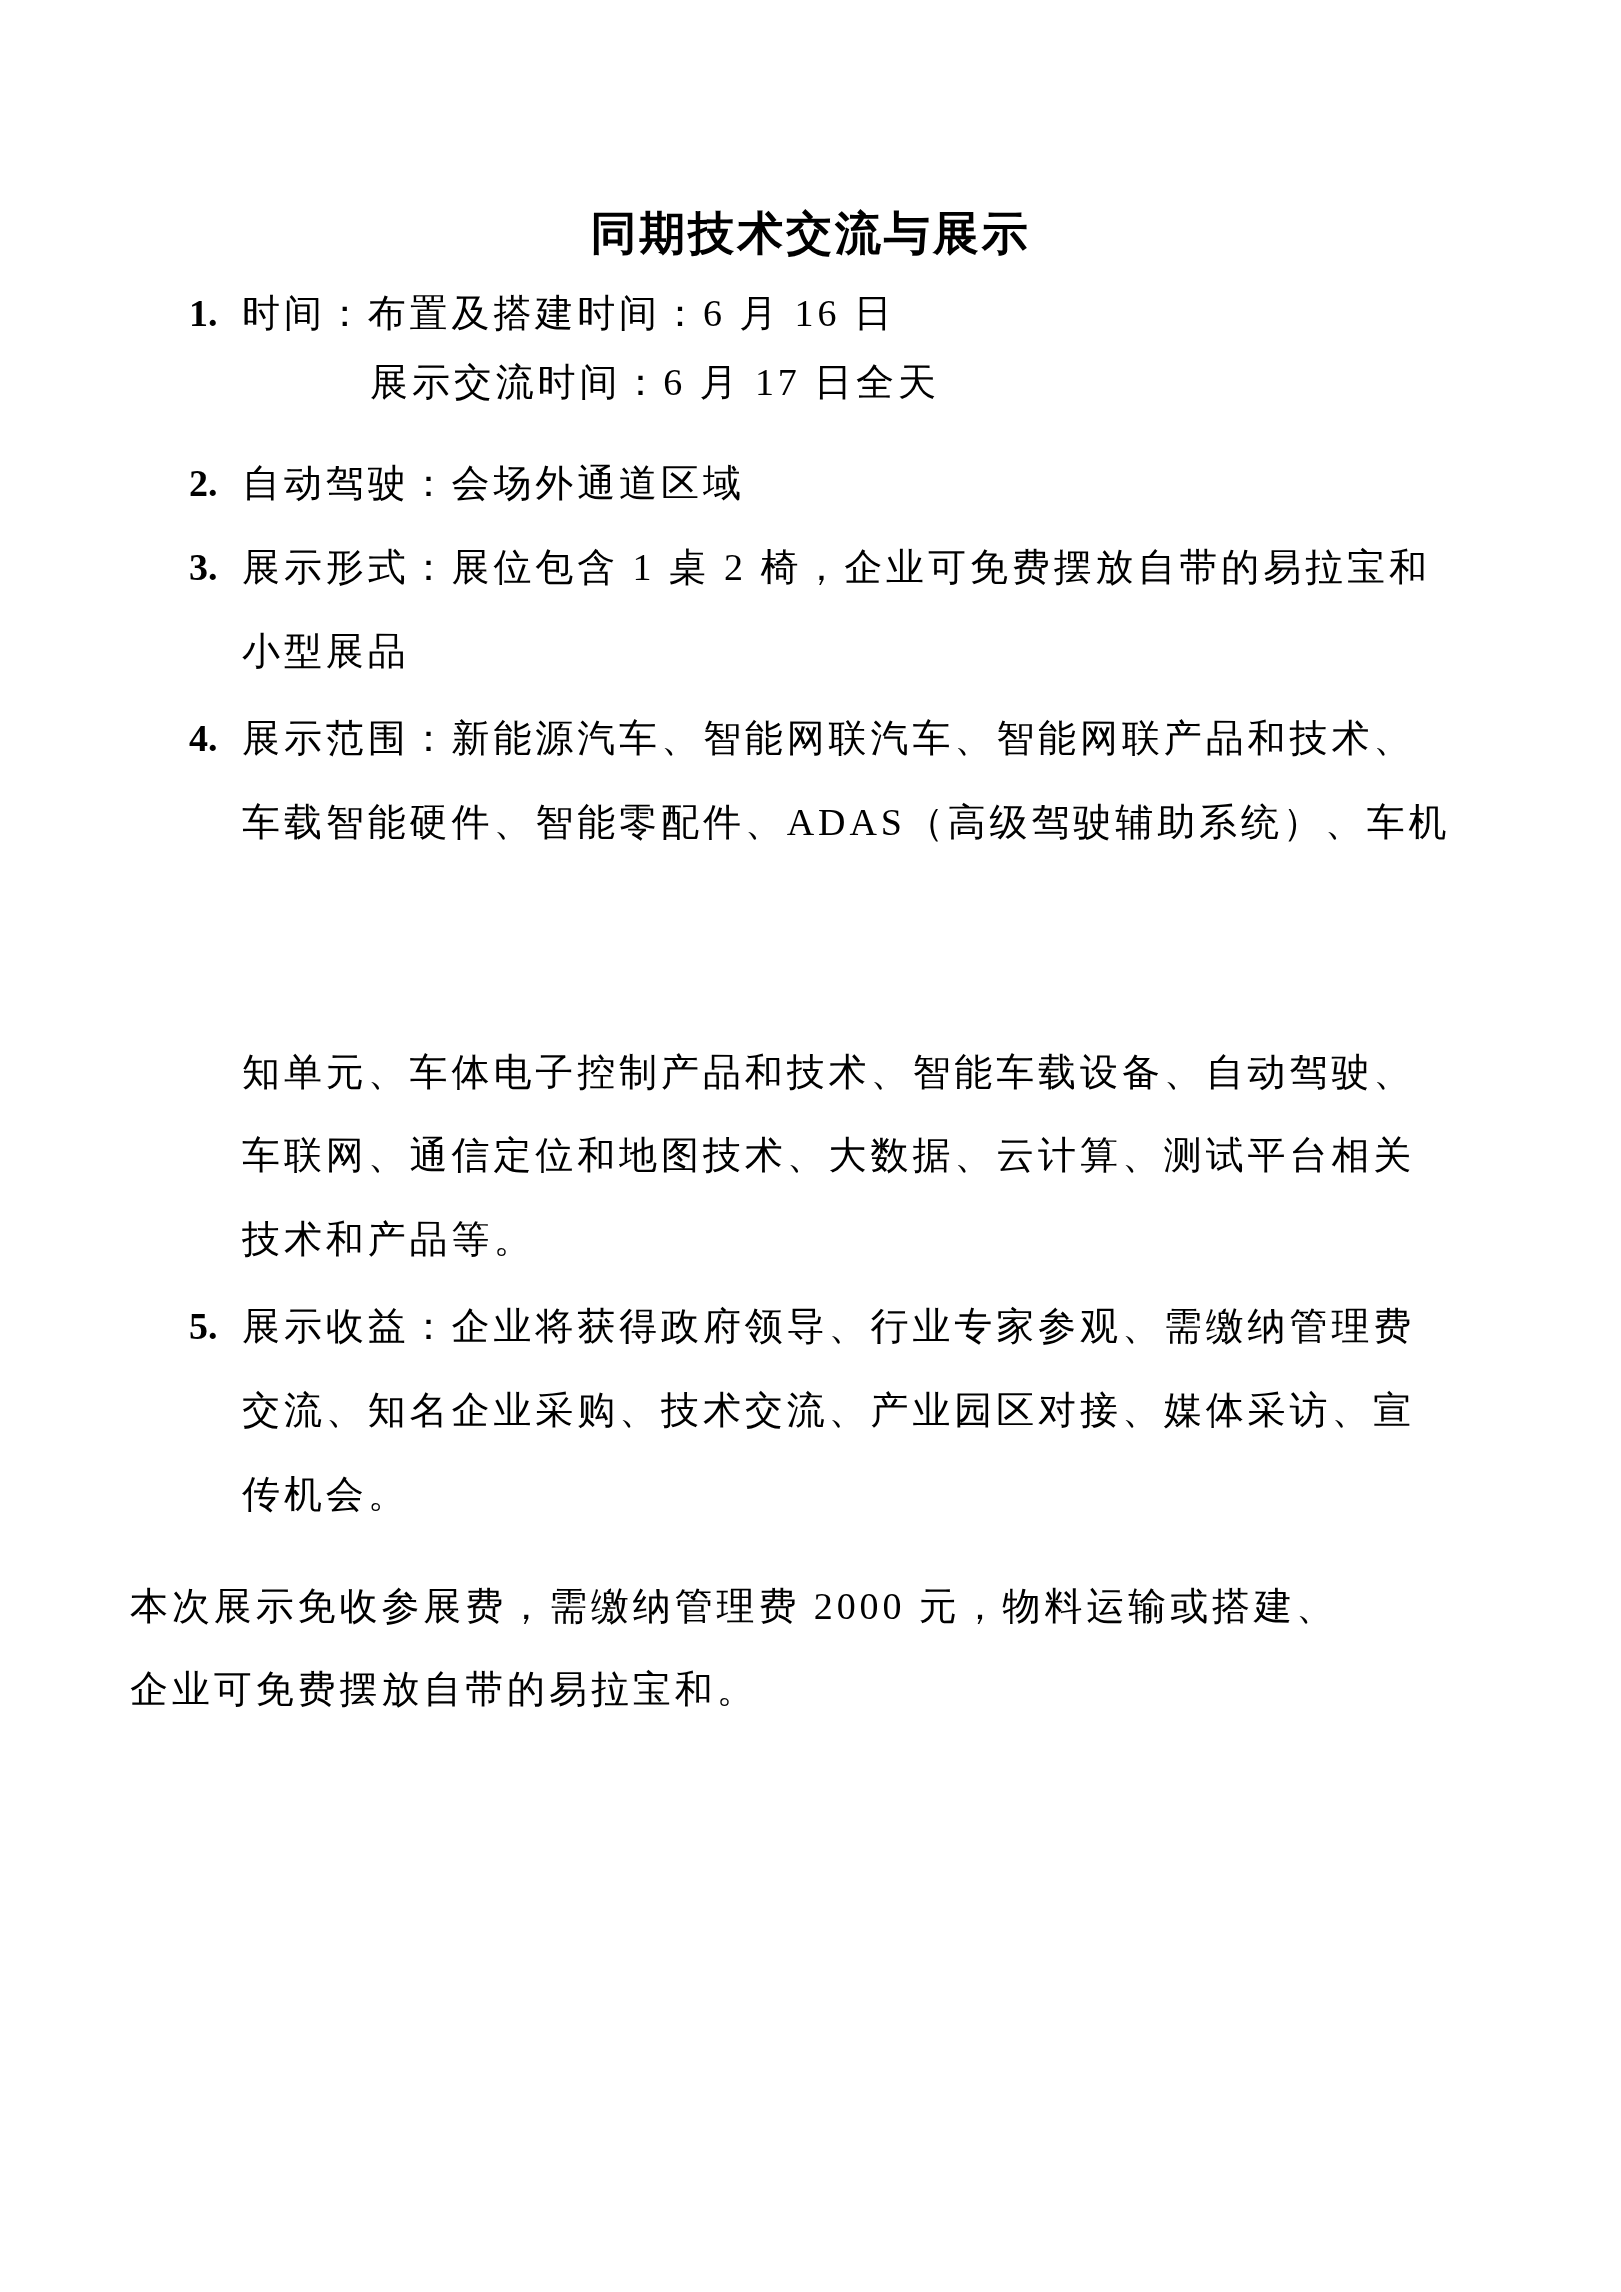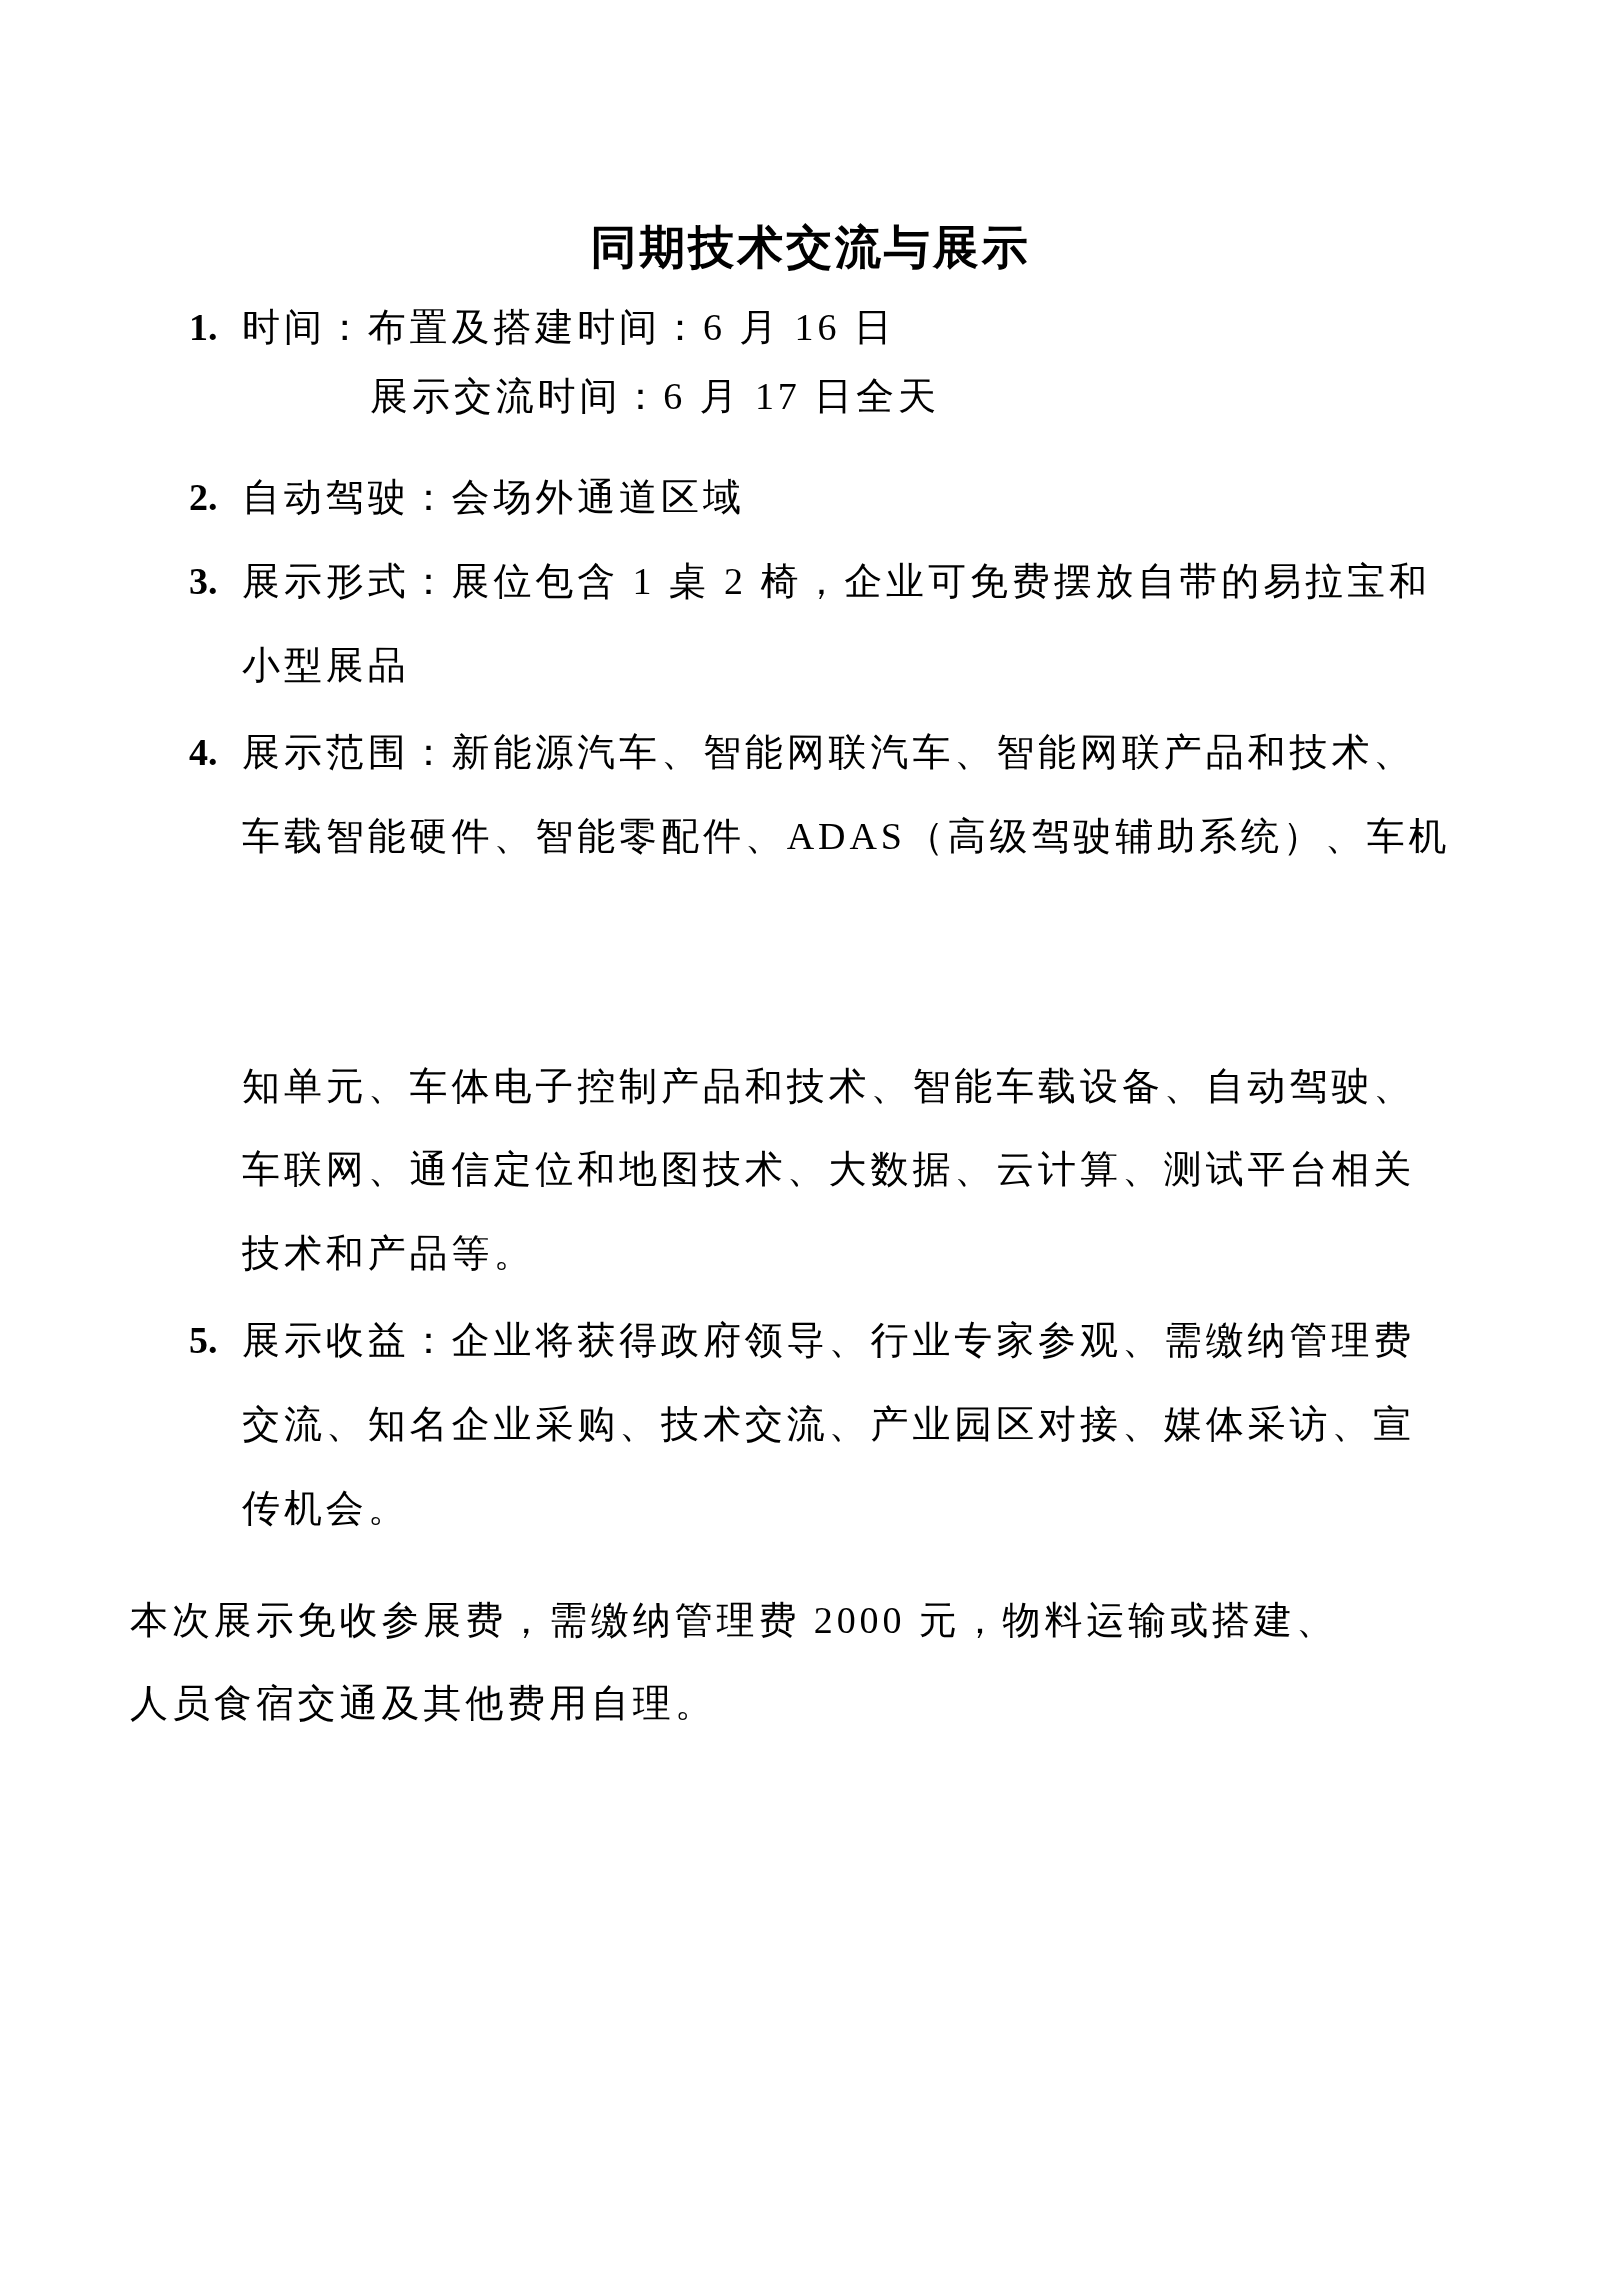--- a/index.html
+++ b/index.html
@@ -8,21 +8,20 @@
     background: #ffffff;
   }
   .page {
     position: relative;
     width: 1621px;
     height: 1967px;
     background: #ffffff;
     color: #000000;
     font-family: "Liberation Serif", "DejaVu Serif", serif;
     overflow: hidden;
-    margin-top: 14px;
   }
   .doc-title {
     position: absolute;
     top: 204px;
     left: 0;
     width: 1621px;
     text-align: center;
     font-size: 46px;
     font-weight: bold;
     letter-spacing: 2.9px;
@@ -94,17 +93,17 @@
     <span>交流、知名企业采购、技术交流、产业园区对接、媒体采访、宣</span>
   </div>
   <div class="line" style="top:1468px; left:242px;">
     <span>传机会。</span>
   </div>
 
   <div class="line" style="top:1580px; left:130px;">
     <span>本次展示免收参展费，需缴纳管理费 2000 元，物料运输或搭建、</span>
   </div>
   <div class="line" style="top:1663px; left:130px;">
-    <span>人员食宿交通及其他费用自理。</span>
+    <span>企业可免费摆放自带的易拉宝和。</span>
   </div>
 
 </div>
 
 
 </body></html>

